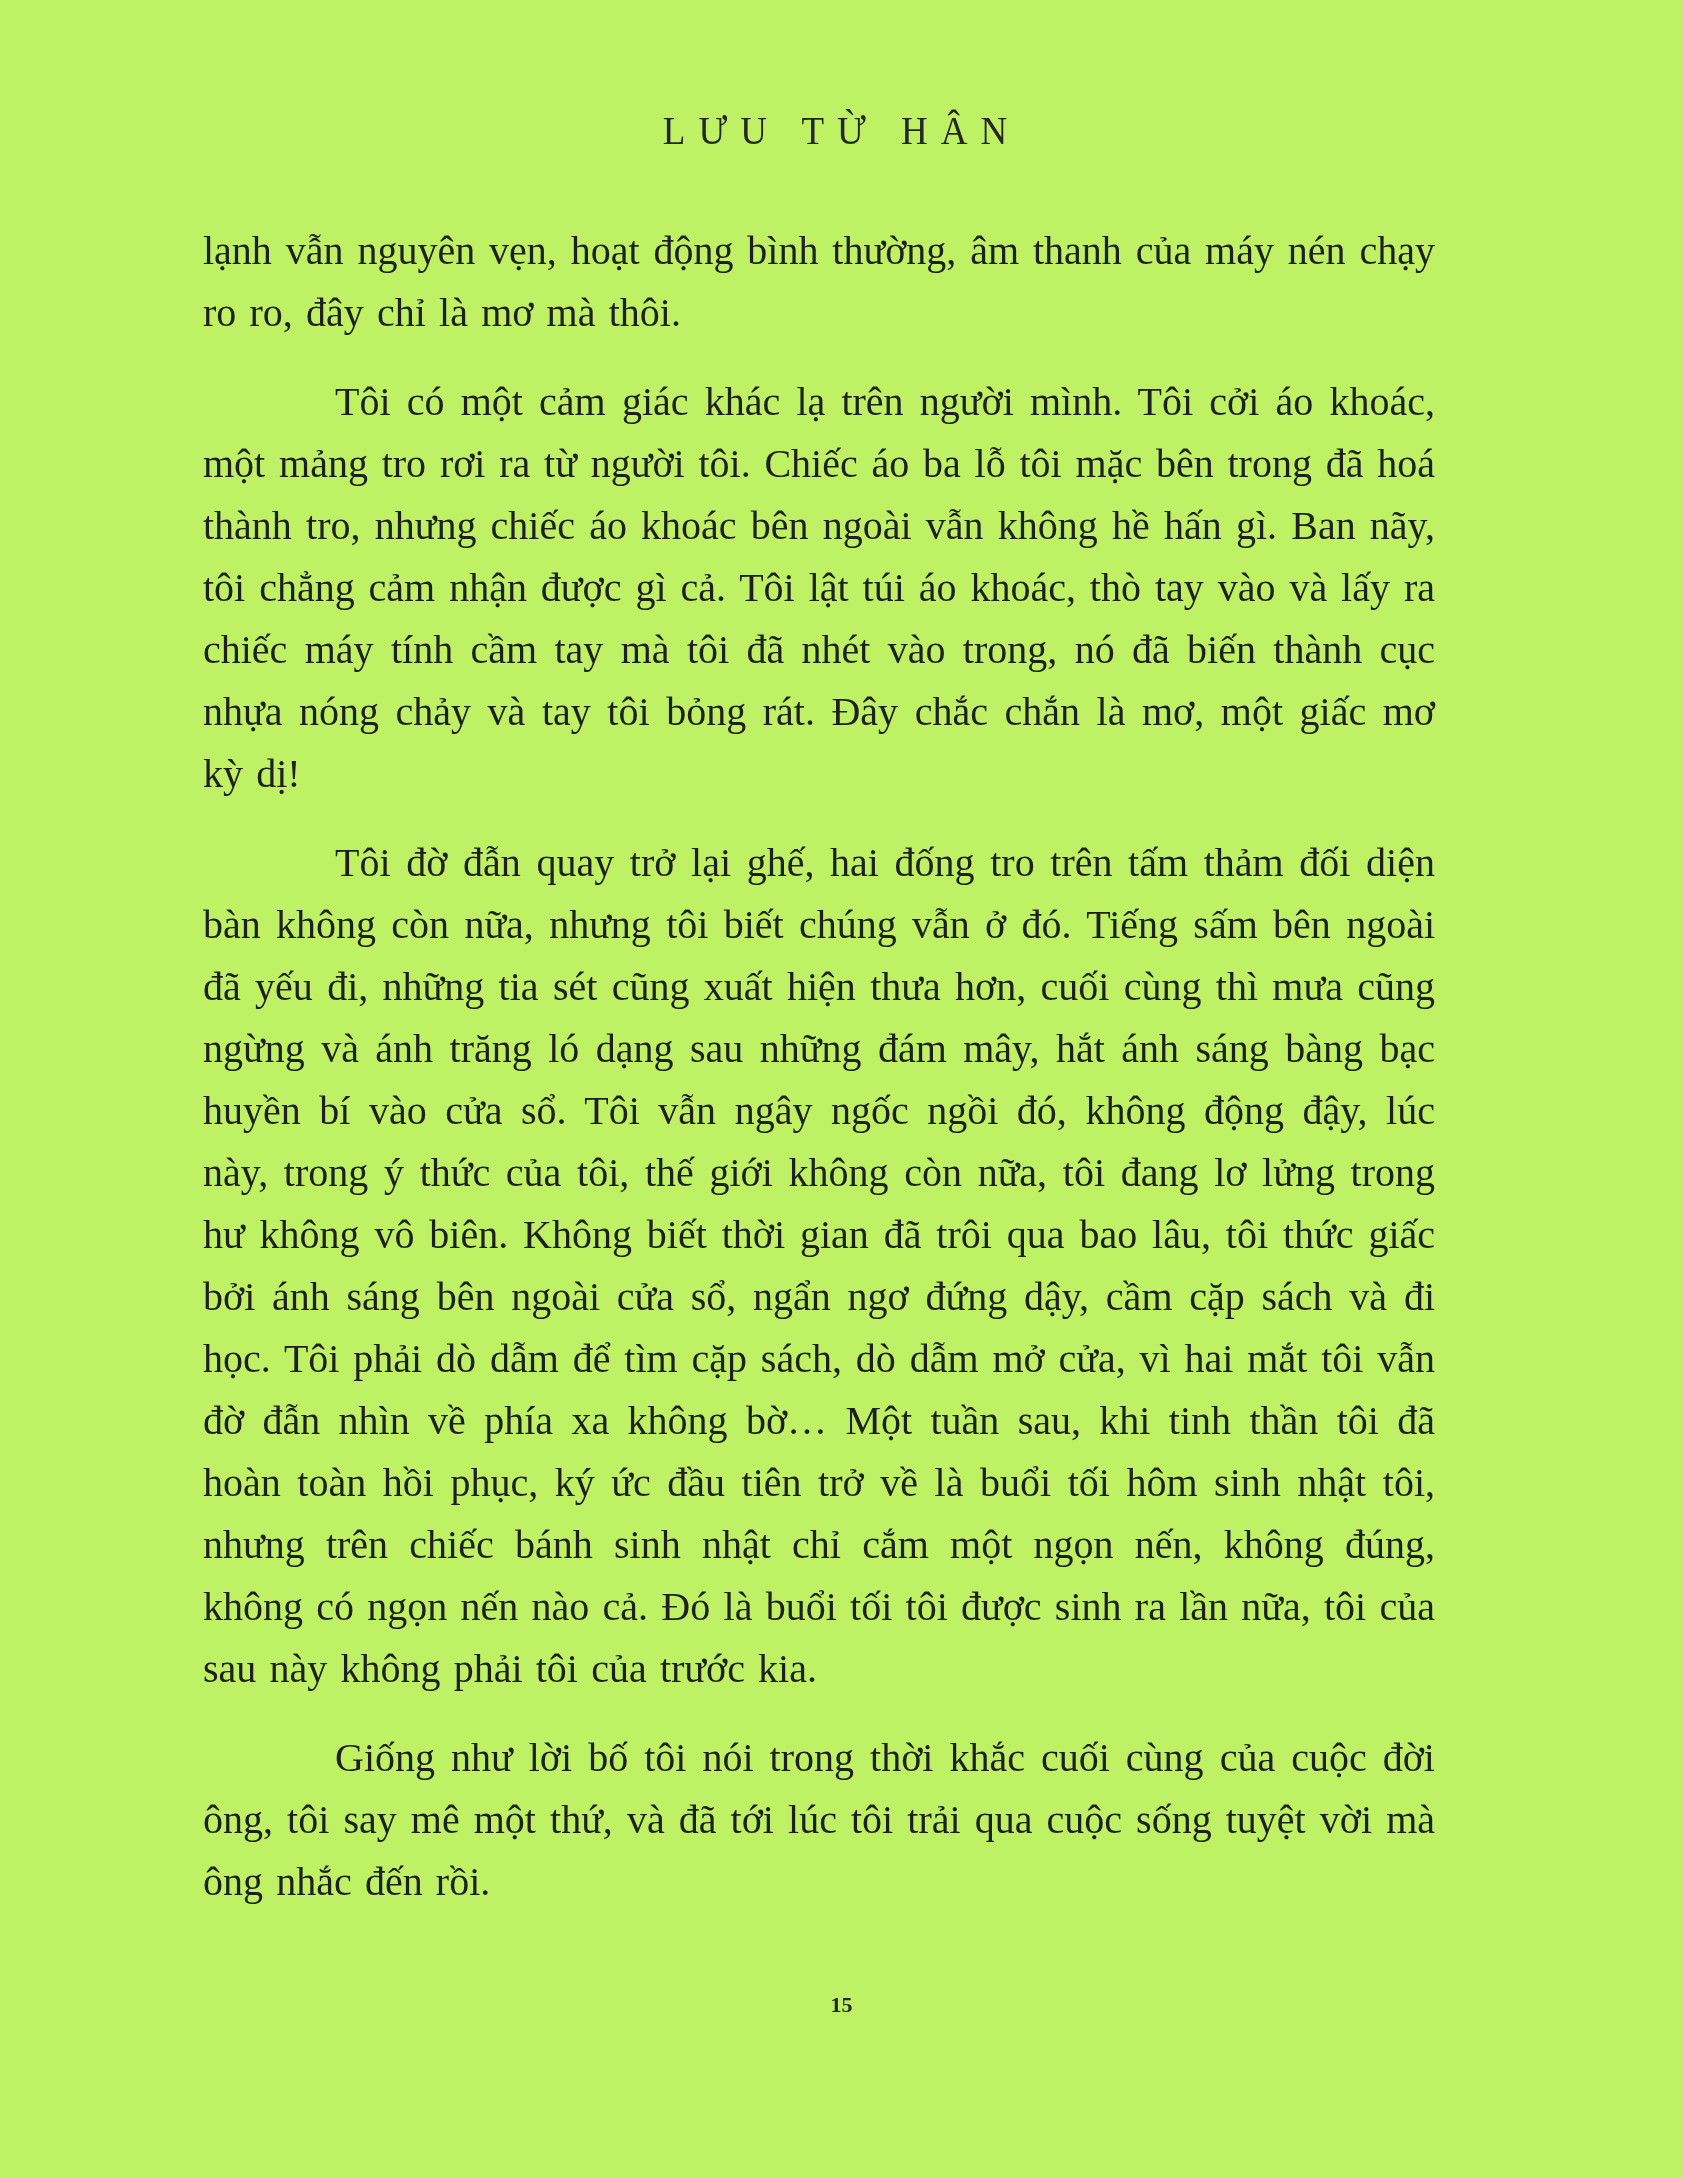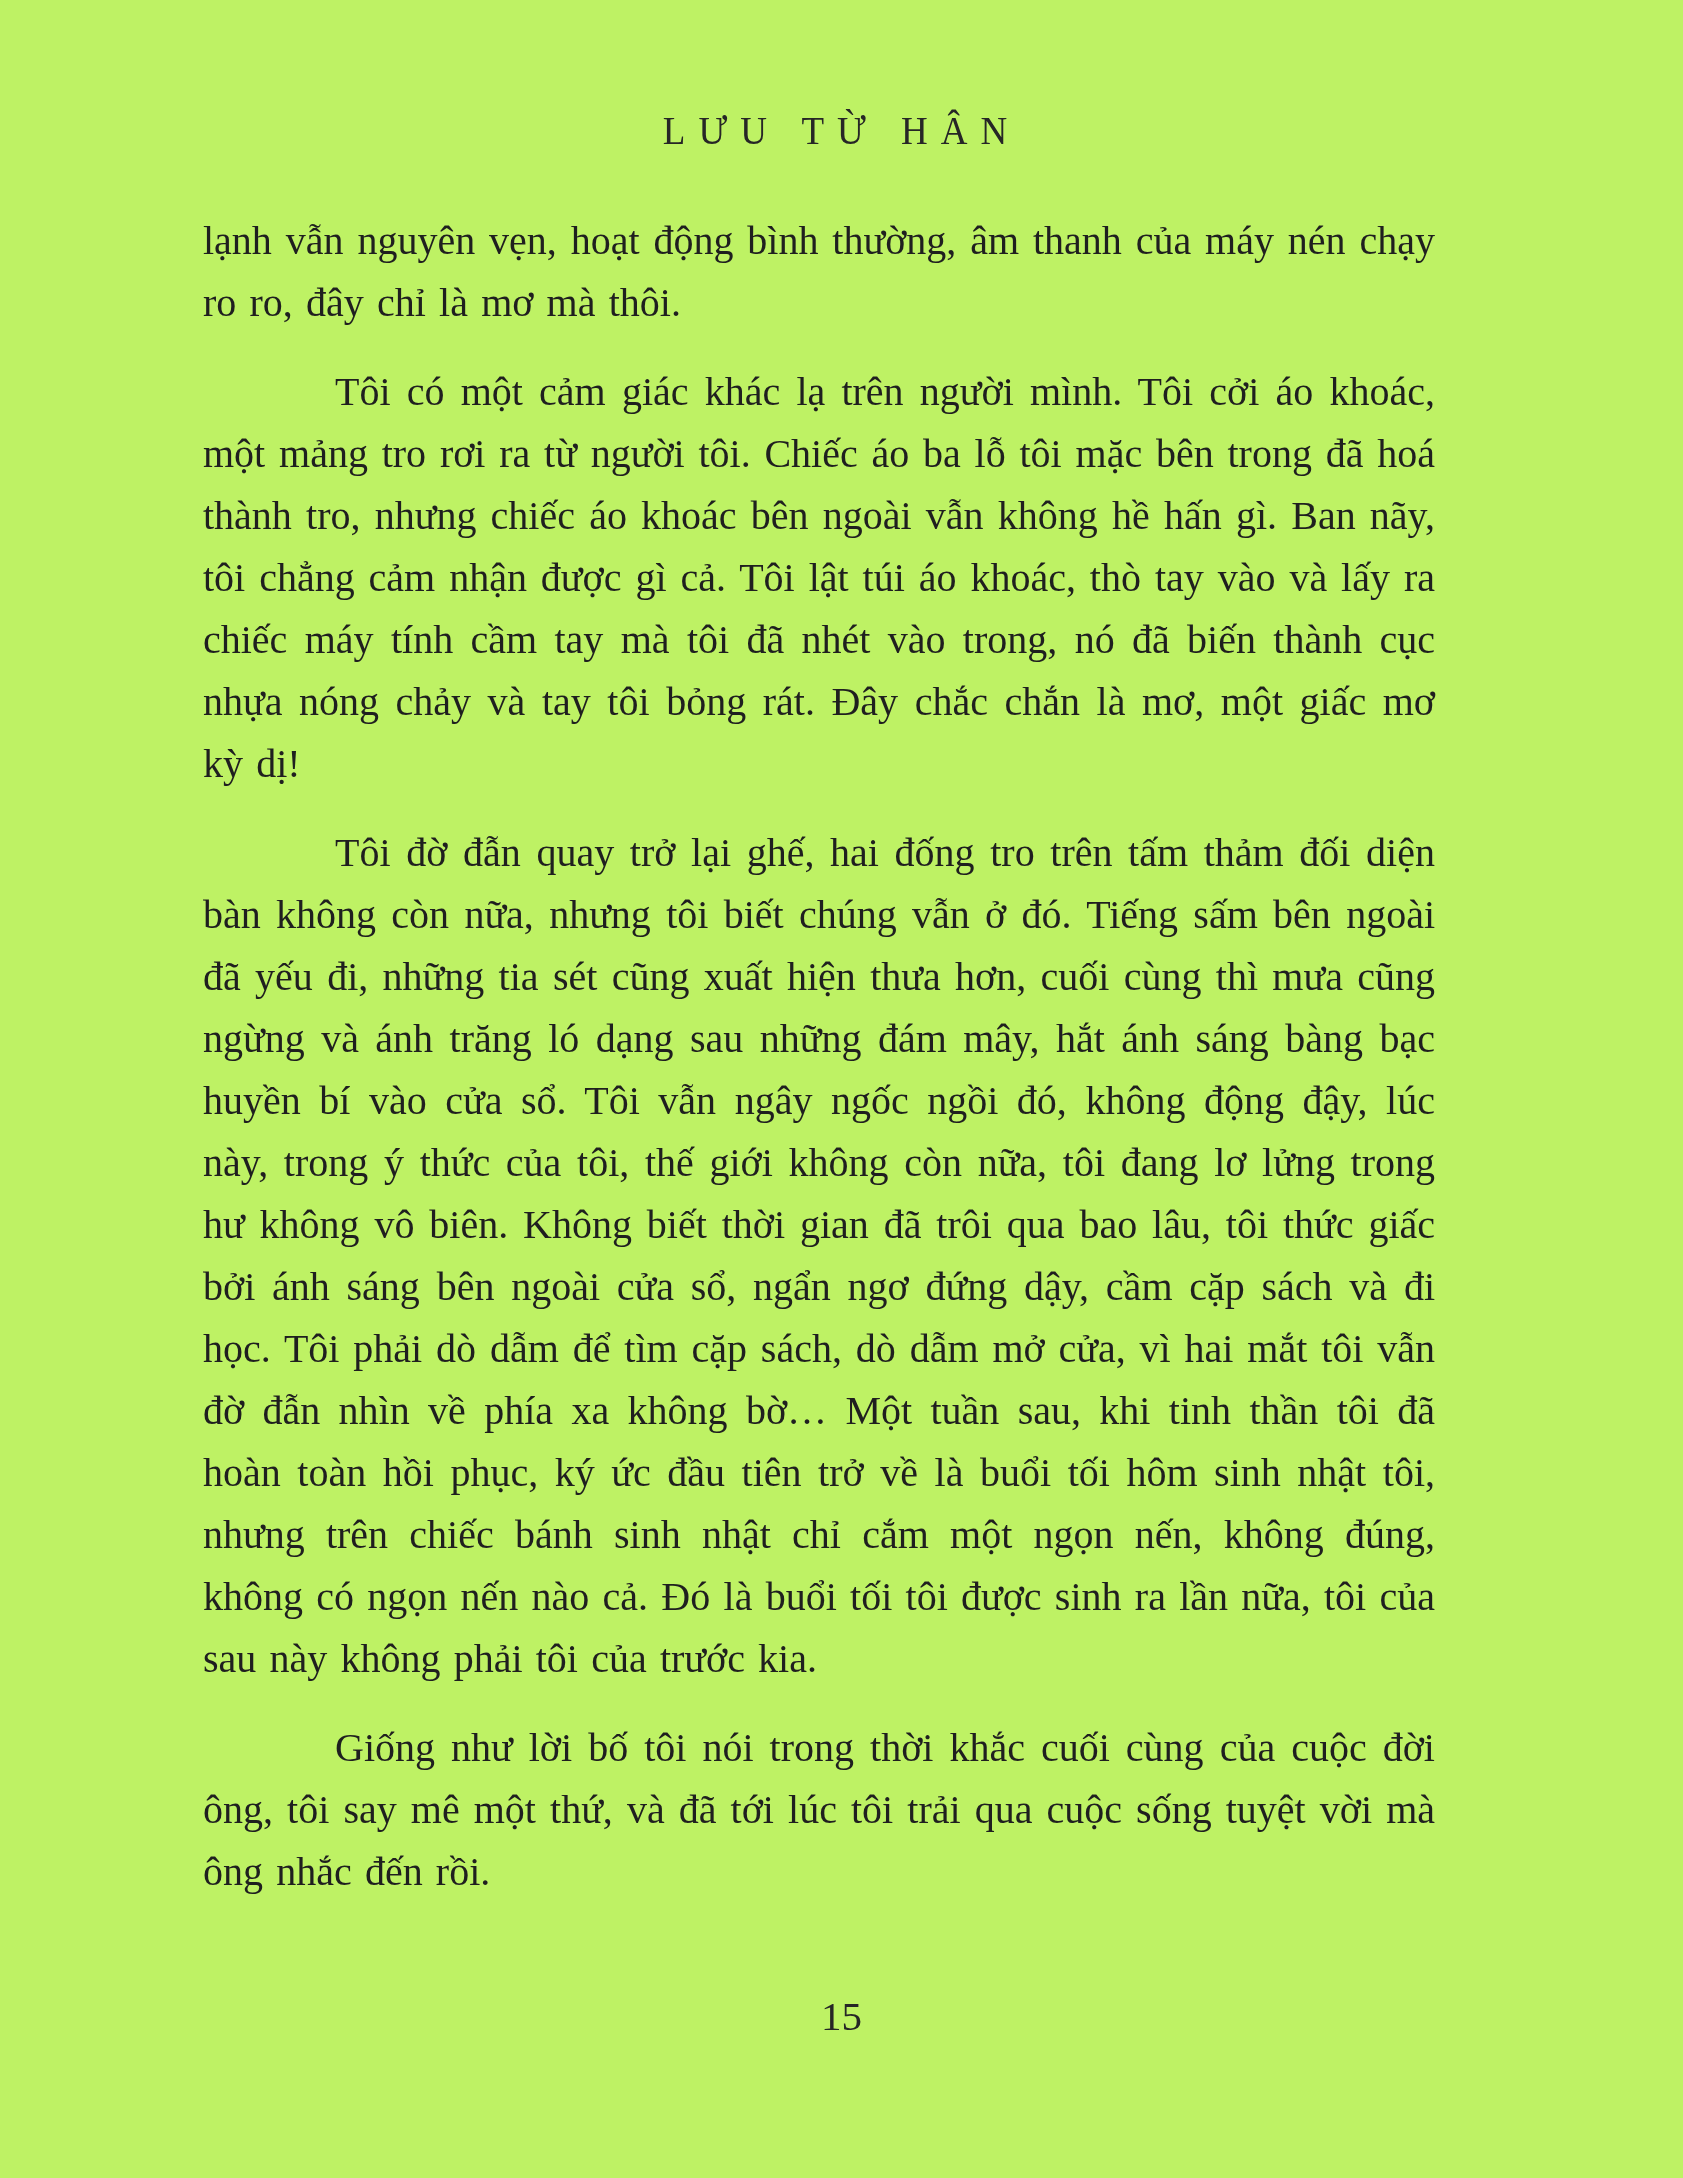--- a/index.html
+++ b/index.html
@@ -30,41 +30,42 @@
     font-weight: 400;
     letter-spacing: 13px;
     text-transform: uppercase;
     color: #262626;
     transform: scaleY(1.08);
   }
   .body-text {
     position: absolute;
     left: 203px;
     right: 248px;
-    top: 210px;
+    top: 220px;
     font-size: 40px;
     line-height: 62px;
     text-align: justify;
     word-spacing: 0.08em;
     color: #1f1f1f;
   }
   .para {
     margin: 0 0 27px 0;
   }
   .para.indent {
     text-indent: 132px;
   }
   .page-number {
     position: absolute;
     top: 1992px;
     left: 0;
     width: 100%;
     text-align: center;
-    font-size: 41px;
+    font-size: 22px;
     color: #262626;
+    font-weight: bold;
   }
 </style>
 </head>
 <body>
 
 <div class="book-page">
   <div class="running-header">LƯU TỪ HÂN</div>
 
   <div class="body-text" id="paragraphs">
       <p class="para">lạnh vẫn nguyên vẹn, hoạt động bình thường, âm thanh của máy nén chạy ro ro, đây chỉ là mơ mà thôi.</p>

